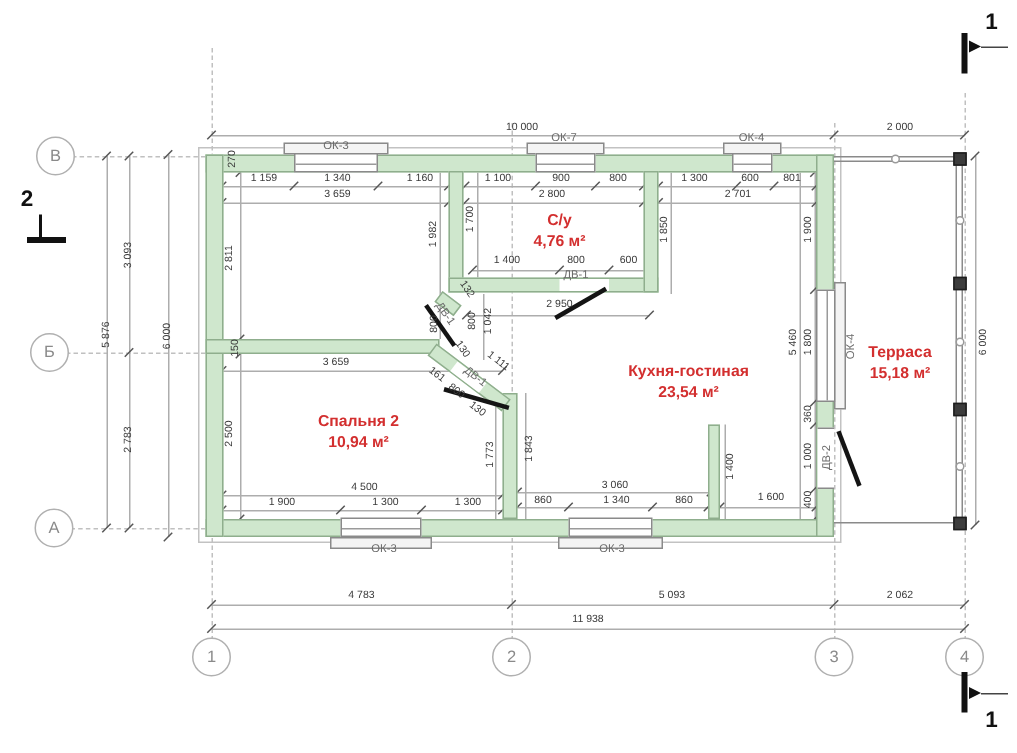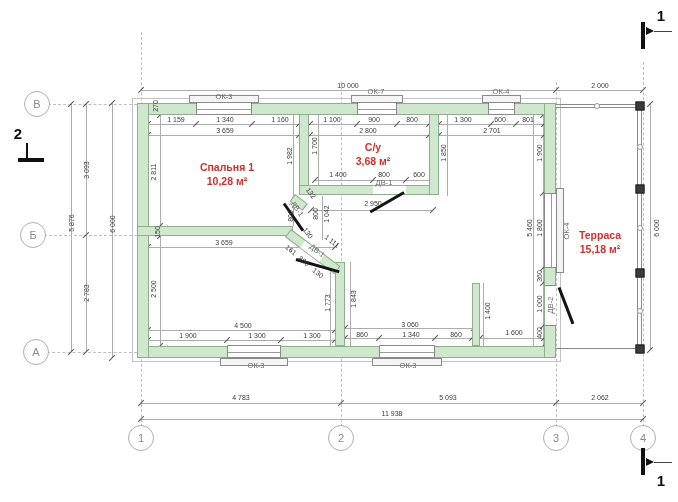--- a/index.html
+++ b/index.html
@@ -197,27 +197,31 @@
   <div class="tedge" style="left:556px;top:348px;width:87px;height:1px;border-top-width:1px;"></div>
   <div class="post" style="left:640px;top:106px;"></div>
   <div class="post" style="left:640px;top:189px;"></div>
   <div class="post" style="left:640px;top:273px;"></div>
   <div class="post" style="left:640px;top:349px;"></div>
   <div class="knob" style="left:640px;top:147px;"></div>
   <div class="knob" style="left:640px;top:228px;"></div>
   <div class="knob" style="left:640px;top:311px;"></div>
   <div class="knob" style="left:597px;top:106px;"></div>
 
-  <div class="room" style="left:227px;top:174px;">
-    <div>Спальня 1</div>
-      <div>10,28 м²</div>
-  </div>
   <div class="room" style="left:373px;top:154px;">
     <div>С/у</div>
-      <div>3,68 м²</div>
+      <div>4,76 м²</div>
+  </div>
+  <div class="room" style="left:239px;top:288px;">
+    <div>Спальня 2</div>
+      <div>10,94 м²</div>
+  </div>
+  <div class="room" style="left:459px;top:255px;">
+    <div>Кухня-гостиная</div>
+      <div>23,54 м²</div>
   </div>
   <div class="room" style="left:600px;top:242px;">
     <div>Терраса</div>
       <div>15,18 м²</div>
   </div>
 
   <span class="oplbl" style="left:224px;top:97px;">ОК-3</span>
   <span class="oplbl" style="left:376px;top:92px;">ОК-7</span>
   <span class="oplbl" style="left:501px;top:92px;">ОК-4</span>
   <span class="oplbl" style="left:256px;top:366px;">ОК-3</span>

